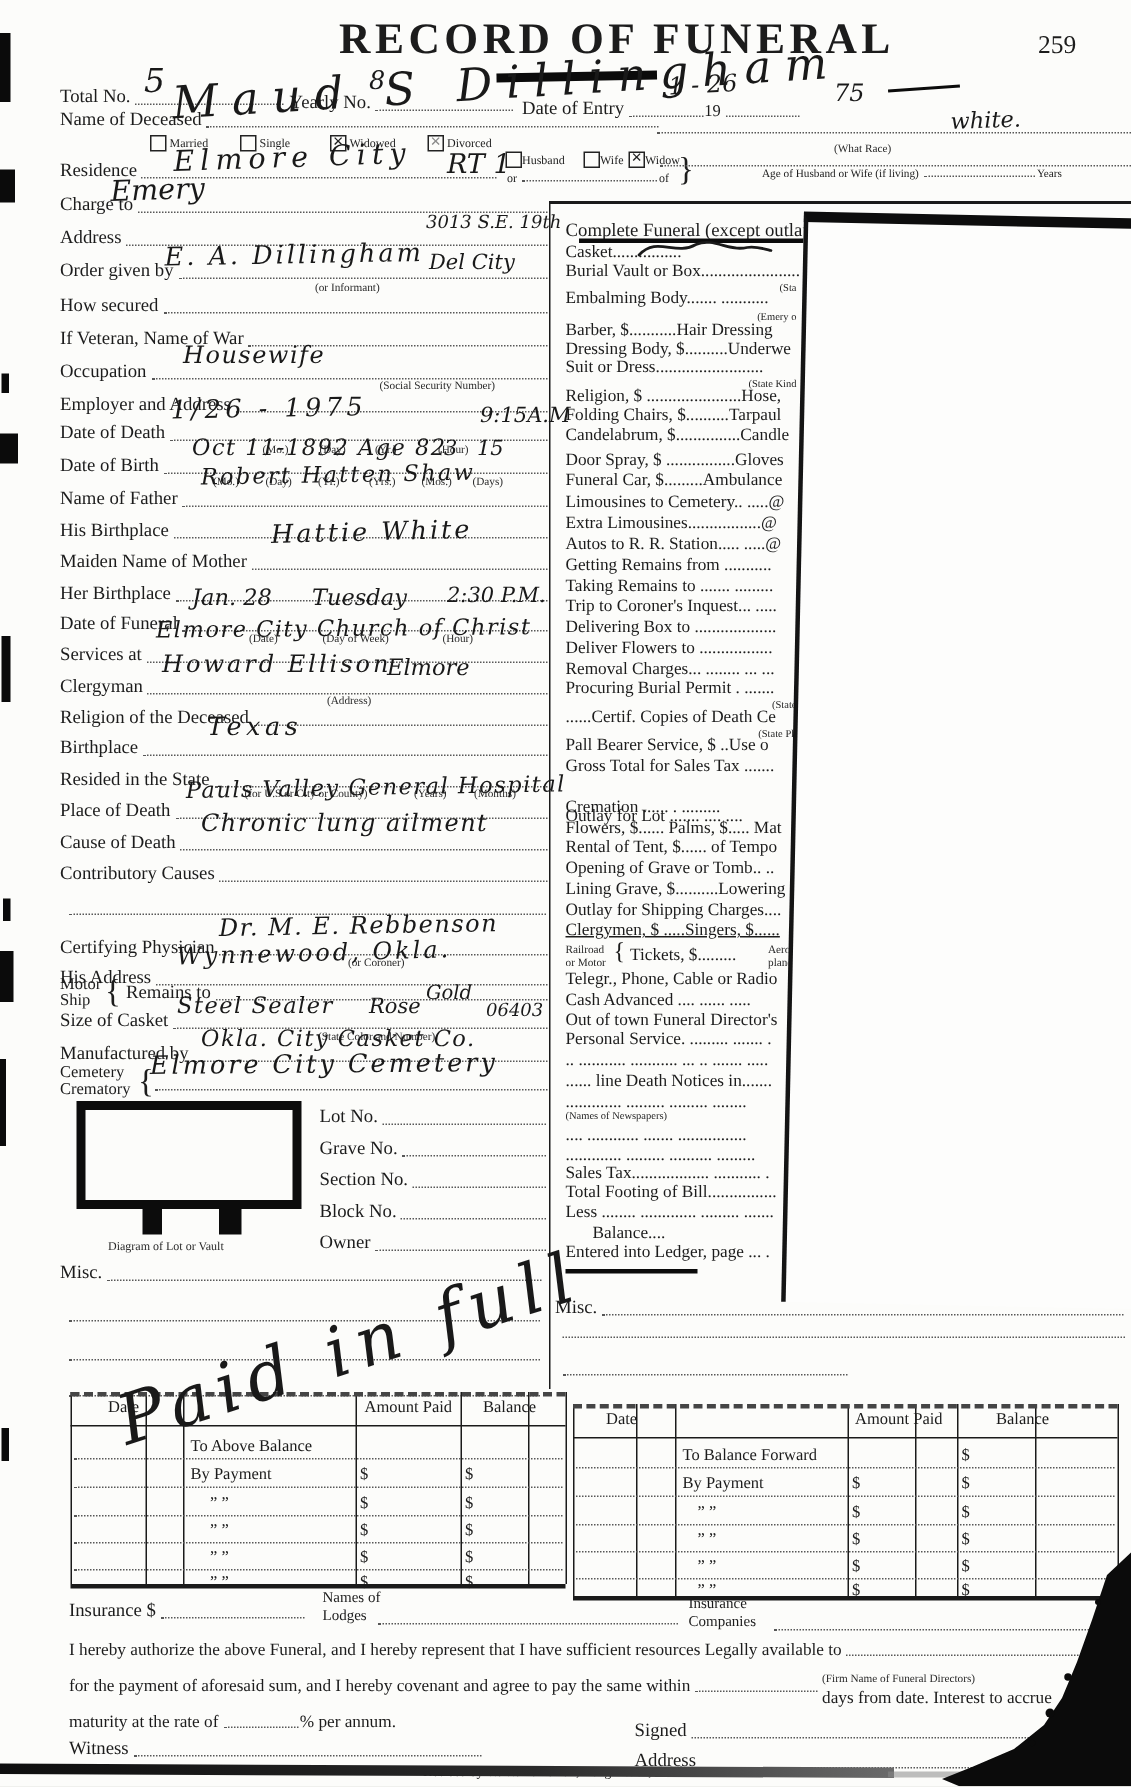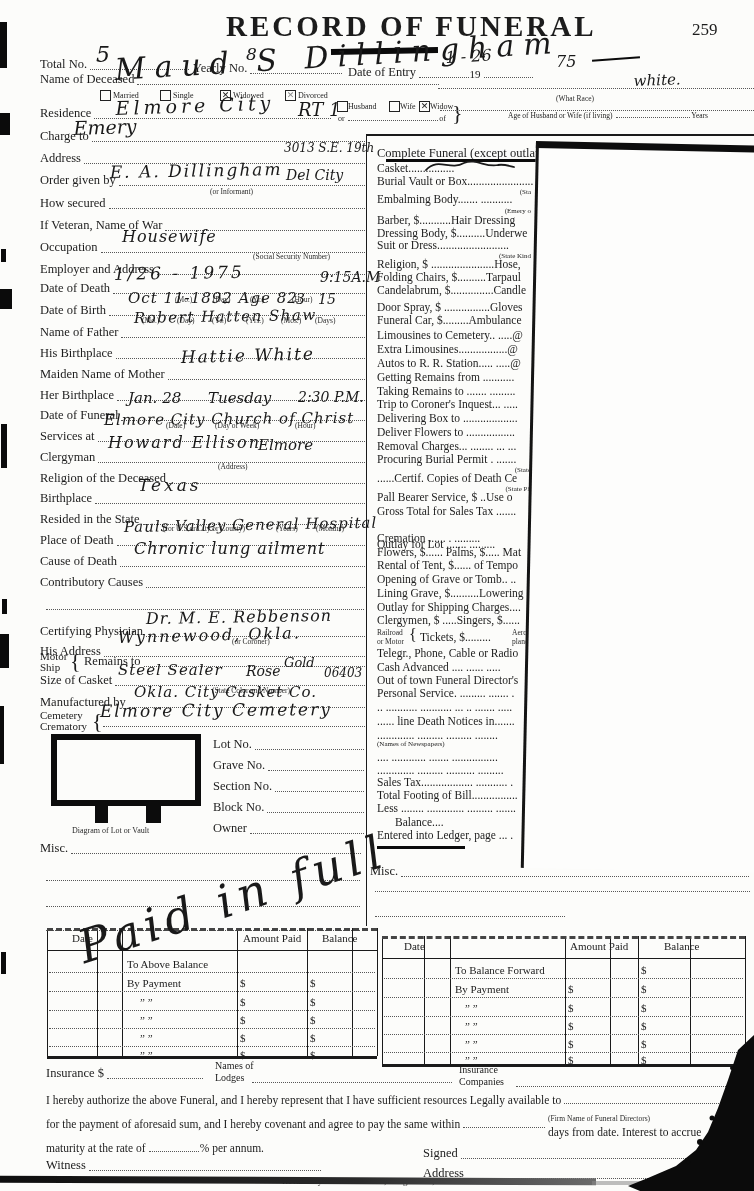--- a/index.html
+++ b/index.html
@@ -393,21 +393,21 @@
       <div class="charge-row sm" style="top: 485px; left: auto; right: 24px;">(State Ph</div>
       <div class="charge-row" style="top: 491px; left: 0px;">Pall Bearer Service, $   ..Use o</div>
       <div class="charge-row" style="top: 505px; left: 0px;">Gross Total for Sales Tax .......</div>
       <div class="charge-row" style="top: 518px; left: 0px; margin-top: 20px;">Outlay for Lot   .......    ....   ....</div>
       <div class="charge-row" style="top: 532px; left: 0px;">Cremation      ......   .    .........</div>
       <div class="charge-row" style="top: 546px; left: 0px; text-align: right;">Flowers, $...... Palms, $..... Mat</div>
       <div class="charge-row" style="top: 559px; left: 0px;">Rental of Tent, $...... of Tempo</div>
       <div class="charge-row" style="top: 573px; left: 0px;">Opening of Grave or Tomb.. ..</div>
       <div class="charge-row" style="top: 587px; left: 0px;">Lining Grave, $..........Lowering</div>
       <div class="charge-row" style="top: 601px; left: 0px;">Outlay for Shipping Charges....</div>
-      <div class="charge-row" style="top: 614px; left: 0px;">Clergymen, $  .....Singers, $......</div>
+      <div class="charge-row" style="top: 614px; left: 0px; text-decoration: underline;">Clergymen, $  .....Singers, $......</div>
       <div class="charge-row" style="top: 647px; left: 0px;">Telegr., Phone, Cable or Radio</div>
       <div class="charge-row" style="top: 661px; left: 0px;">Cash Advanced ....   ......   .....</div>
       <div class="charge-row" style="top: 674px; left: 0px;">Out of town Funeral Director's</div>
       <div class="charge-row" style="top: 687px; left: 0px;">Personal Service.  ......... ....... .</div>
       <div class="charge-row" style="top: 701px; left: 0px;">.. ........... ...........  ... .. ....... .....</div>
       <div class="charge-row" style="top: 715px; left: 0px;">...... line Death Notices in.......</div>
       <div class="charge-row" style="top: 729px; left: 0px;">............. .........   .........  ........</div>
       <div class="charge-row sm" style="top: 740px; left: 0px;">(Names of Newspapers)</div>
       <div class="charge-row" style="top: 751px; left: 0px;">.... ............    ....... ................</div>
       <div class="charge-row" style="top: 764px; left: 0px;">............. ......... .......... .........</div>

